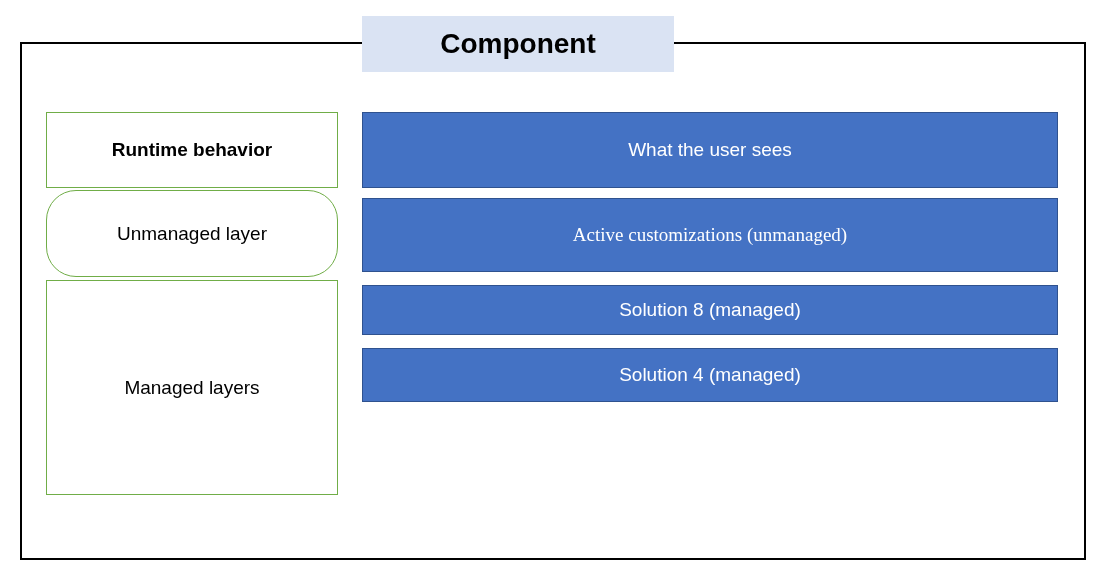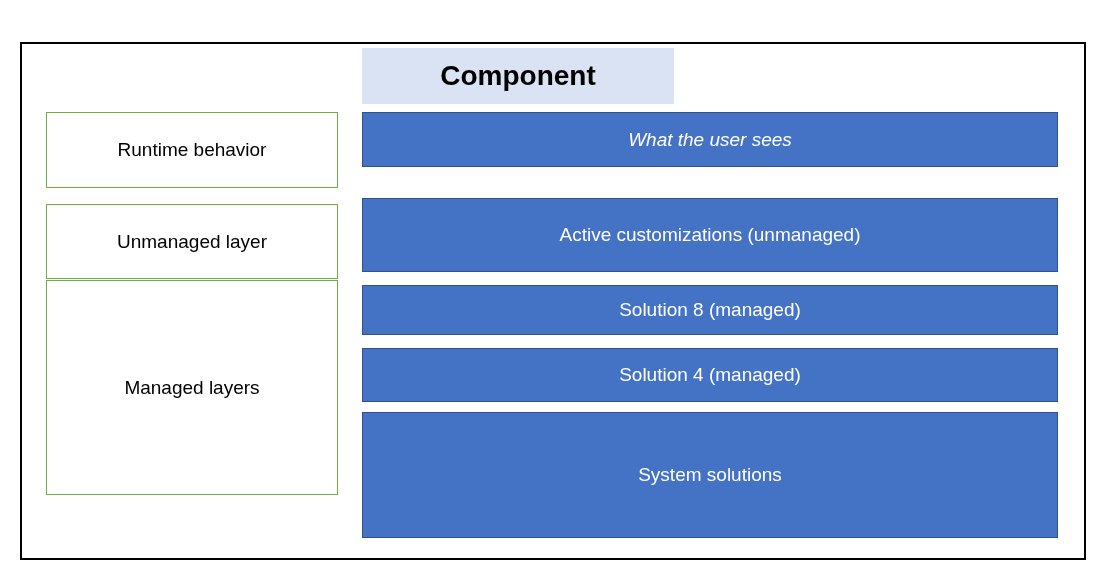--- a/index.html
+++ b/index.html
@@ -32,21 +32,20 @@
     width: 312px;
     height: 56px;
     background: #DAE3F3;
     display: flex;
     align-items: center;
     justify-content: center;
     font-size: 28px;
     font-weight: bold;
     color: #000000;
     z-index: 2;
-    margin-top: 32px;
   }
   .left-box {
     position: absolute;
     left: 46px;
     width: 292px;
     background: #ffffff;
     border: 1.5px solid #70AD47;
     display: flex;
     align-items: center;
     justify-content: center;
@@ -62,25 +61,25 @@
     background: #4472C4;
     border: 1px solid #2F528F;
     display: flex;
     align-items: center;
     justify-content: center;
     font-size: 19px;
     color: #ffffff;
     text-align: center;
     z-index: 1;
   }
-  .lb-0 { top: 112px; height: 76px; }
-  .lb-1 { top: 204px; height: 75px; }
+  .lb-0 { top: 112px; height: 76px; font-weight: bold; }
+  .lb-1 { top: 190px; height: 87px; border-radius: 30px; }
   .lb-2 { top: 280px; height: 215px; }
-  .bb-0 { top: 112px; height: 55px; font-style: italic; }
-  .bb-1 { top: 198px; height: 74px; }
+  .bb-0 { top: 112px; height: 76px; }
+  .bb-1 { top: 198px; height: 74px; font-family: Liberation Serif, serif; }
   .bb-2 { top: 285px; height: 50px; }
   .bb-3 { top: 348px; height: 54px; }
   .bb-4 { top: 412px; height: 126px; }
 </style>
 </head>
 <body>
 
 <div class="canvas">
 
   <div class="outer-frame"></div>
@@ -104,17 +103,14 @@
   </div>
   <div class="blue-box bb-1">
     <span>Active customizations (unmanaged)</span>
   </div>
   <div class="blue-box bb-2">
     <span>Solution 8 (managed)</span>
   </div>
   <div class="blue-box bb-3">
     <span>Solution 4 (managed)</span>
   </div>
-  <div class="blue-box bb-4">
-    <span>System solutions</span>
-  </div>
 
 </div>
 
 </body></html>

